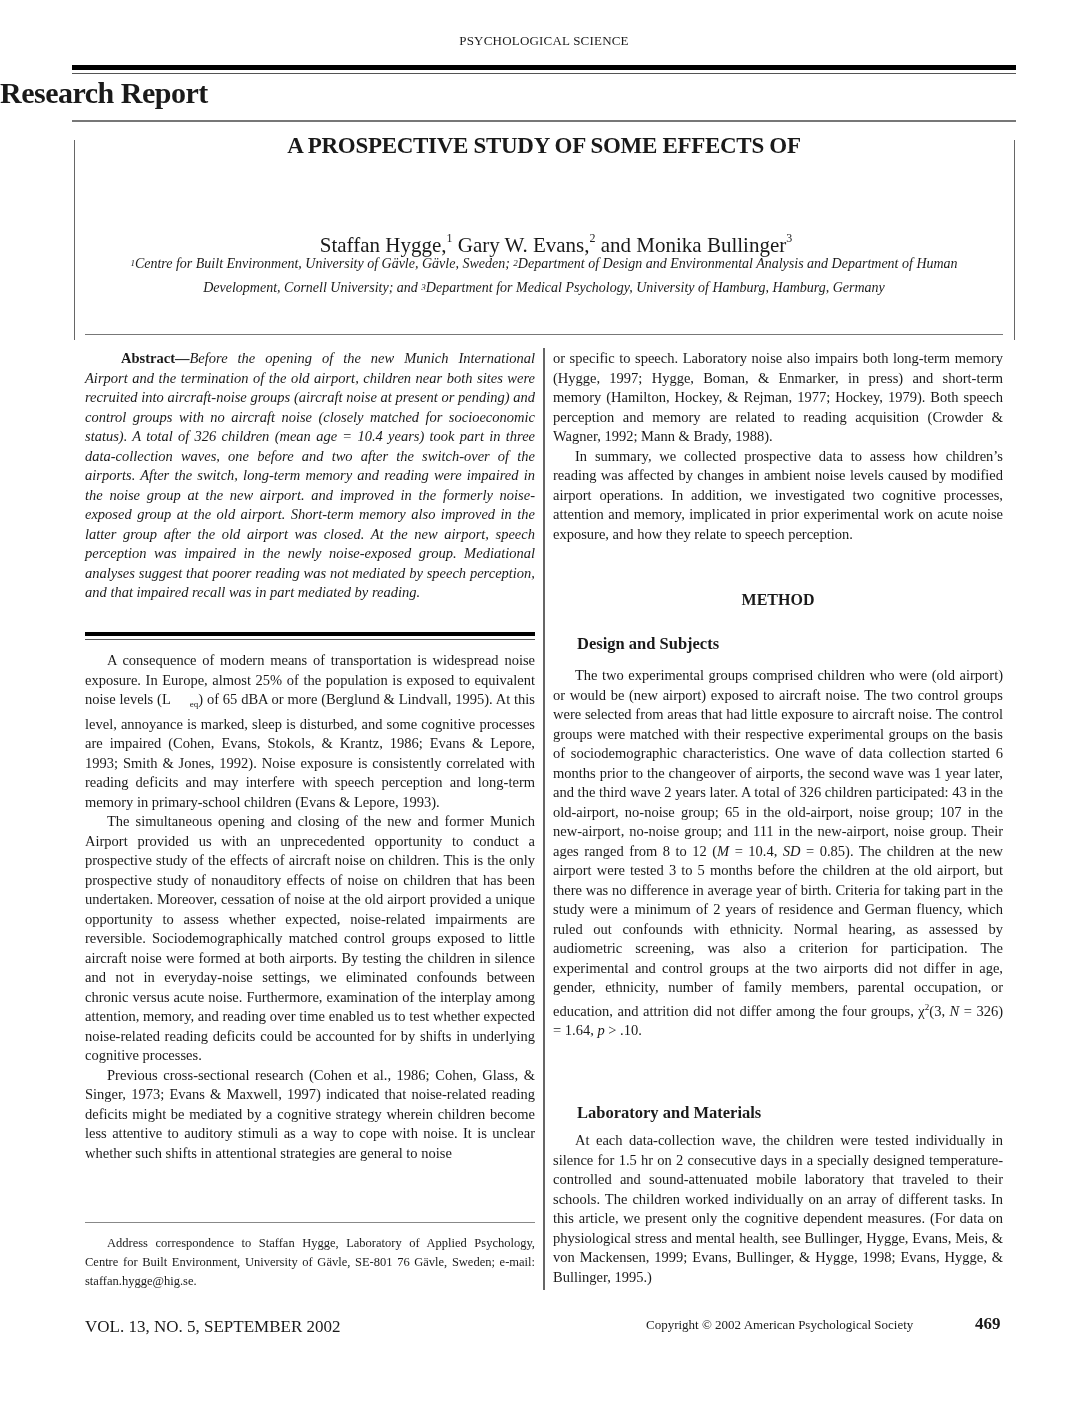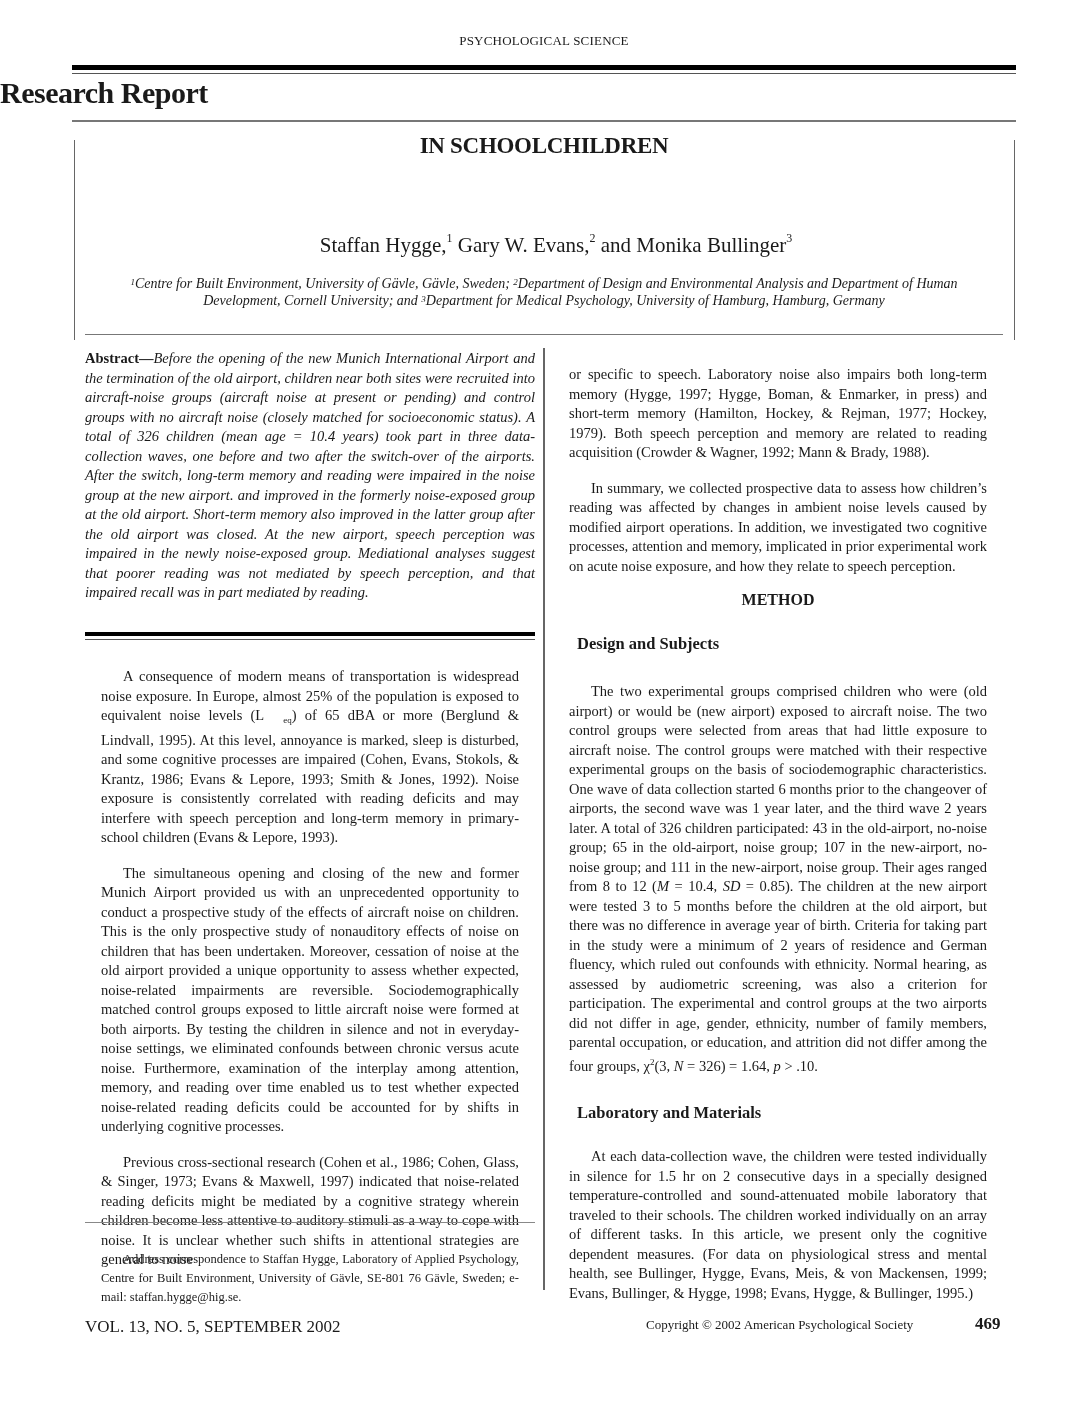--- a/index.html
+++ b/index.html
@@ -7,32 +7,32 @@
   .running-head { position: absolute; top: 33px; left: 0; width: 1088px; text-align: center; font-size: 13px; letter-spacing: 0.2px; }
   .rule-thick { position: absolute; left: 72px; width: 944px; top: 65px; height: 5px; background: #000; }
   .rule-thin-top { position: absolute; left: 72px; width: 944px; top: 73px; height: 1px; background: #555; }
   .section-label { position: absolute; top: 76px; left: 0; width: 1088px; font-size: 30px; font-weight: bold; letter-spacing: -0.5px; }
   .rule-under-label { position: absolute; left: 72px; width: 944px; top: 120px; height: 2px; background: #777; }
   .title-box-left { position: absolute; left: 74px; top: 140px; width: 1px; height: 200px; background: #666; }
   .title-box-right { position: absolute; left: 1014px; top: 140px; width: 1px; height: 200px; background: #666; }
   .title { position: absolute; top: 131px; left: 0; width: 1088px; text-align: center; font-size: 23px; font-weight: bold; line-height: 30px; letter-spacing: -0.3px; }
   .authors { position: absolute; top: 233px; left: 12px; width: 1088px; text-align: center; font-size: 21px; }
   .authors sup { font-size: 12px; vertical-align: top; position: relative; top: -2px; }
-  .affil { position: absolute; top: 275px; left: 130px; width: 828px; text-align: center; font-size: 14px; font-style: italic; line-height: 17px; }
+  .affil { position: absolute; top: 252px; left: 130px; width: 828px; text-align: center; font-size: 14px; font-style: italic; line-height: 24px; }
   .affil sup { font-size: 9px; vertical-align: top; position: relative; top: -1px; }
   .rule-after-affil { position: absolute; left: 85px; width: 918px; top: 334px; height: 1px; background: #777; }
   .col { position: absolute; width: 450px; font-size: 14.5px; line-height: 19.5px; text-align: justify; }
   .col-left { left: 85px; }
   .col-right { left: 553px; }
   .col-divider { position: absolute; left: 543px; top: 348px; width: 2px; height: 942px; background: #666; }
   .abstract { position: absolute; left: 85px; top: 349px; width: 450px; font-size: 14.5px; line-height: 19.5px; text-align: justify; font-style: italic; }
-  .abstract .lead { font-style: normal; font-weight: bold; }
+  .abstract .lead { font-style: normal; font-weight: bold; margin-left: 36px; }
   .rule-abstract-thick { position: absolute; left: 85px; top: 632px; width: 450px; height: 4px; background: #000; }
   .rule-abstract-thin { position: absolute; left: 85px; top: 639px; width: 450px; height: 1px; background: #555; }
-  p { margin: 16px; text-indent: 22px; }
+  p { margin: 0; text-indent: 22px; }
   .sub { font-size: 9px; vertical-align: -3px; padding-left: 19px; }
   .method-head { position: absolute; left: 553px; top: 591px; width: 450px; text-align: center; font-weight: bold; font-size: 16px; }
   .subhead { position: absolute; left: 577px; font-weight: bold; font-size: 16.5px; }
   .footnote-rule { position: absolute; left: 85px; top: 1222px; width: 450px; height: 1px; background: #888; }
   .footnote { position: absolute; left: 85px; top: 1234px; width: 450px; font-size: 12.5px; line-height: 19px; text-align: justify; }
   .footer-left { position: absolute; left: 85px; top: 1317px; font-size: 17px; }
   .footer-right { position: absolute; left: 646px; top: 1317px; font-size: 13px; }
   .page-num { position: absolute; left: 975px; top: 1314px; font-size: 17px; font-weight: bold; }
   i.v { font-style: italic; }
 </style>
@@ -42,21 +42,21 @@
 <div class="running-head">PSYCHOLOGICAL SCIENCE</div>
 <div class="rule-thick"></div>
 <div class="rule-thin-top"></div>
 <div class="section-label">Research Report</div>
 <div class="rule-under-label"></div>
 
 <div class="title-box-left"></div>
 <div class="title-box-right"></div>
 
 <div class="title">
-  <div>IN SCHOOLCHILDREN</div>
+  <div>A PROSPECTIVE STUDY OF SOME EFFECTS OF</div>
 </div>
 
 <div class="authors">
   <span>Staffan Hygge,</span><sup>1</sup>
   <span>Gary W. Evans,</span><sup>2</sup>
   <span>and Monika Bullinger</span><sup>3</sup>
 </div>
 
 <div class="affil"><sup>1</sup><span>Centre for Built Environment, University of Gävle, Gävle, Sweden; </span><sup>2</sup><span>Department of Design and Environmental Analysis and Department of Human Development, Cornell University; and </span><sup>3</sup><span>Department for Medical Psychology, University of Hamburg, Hamburg, Germany</span></div>
 

